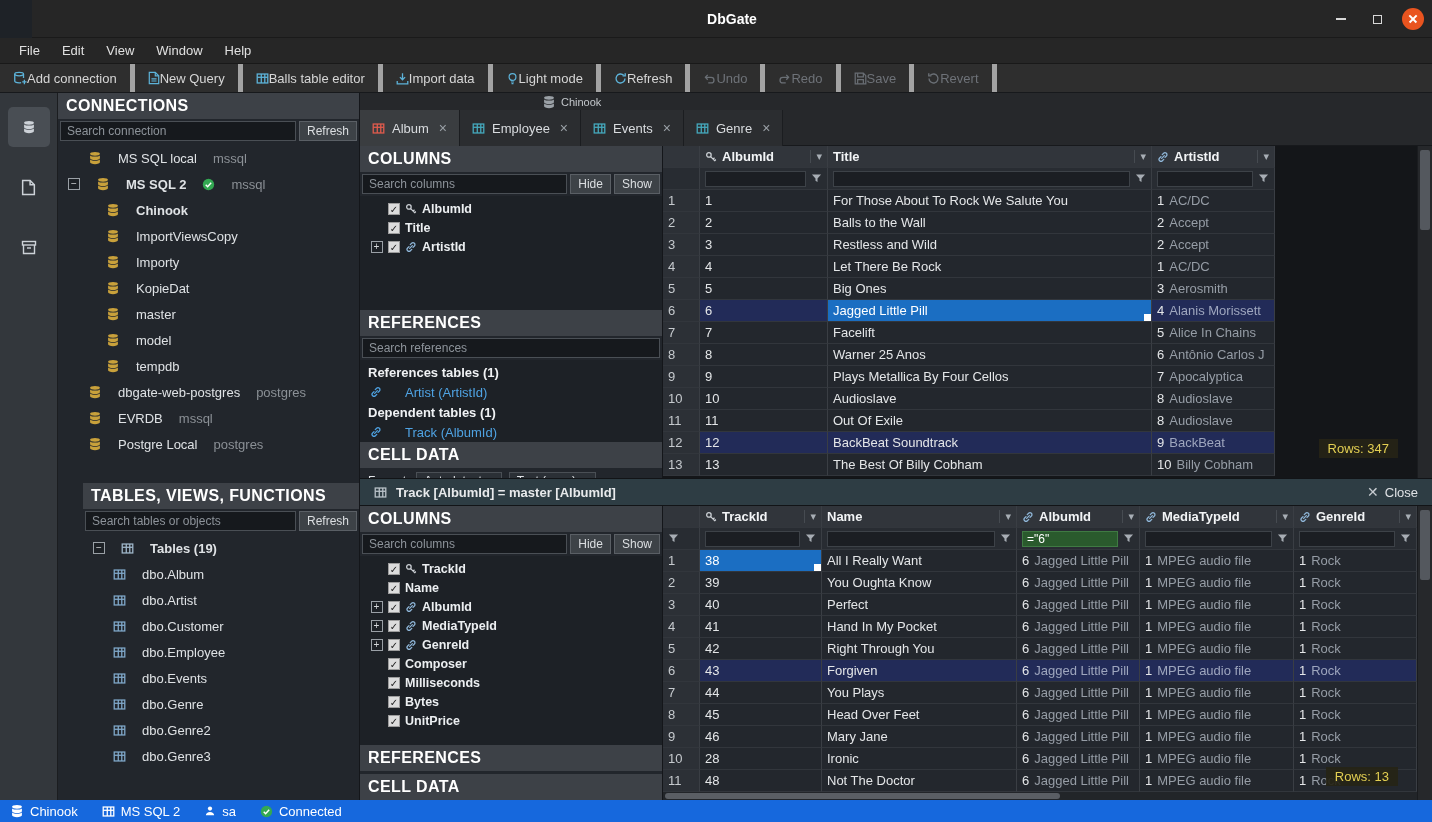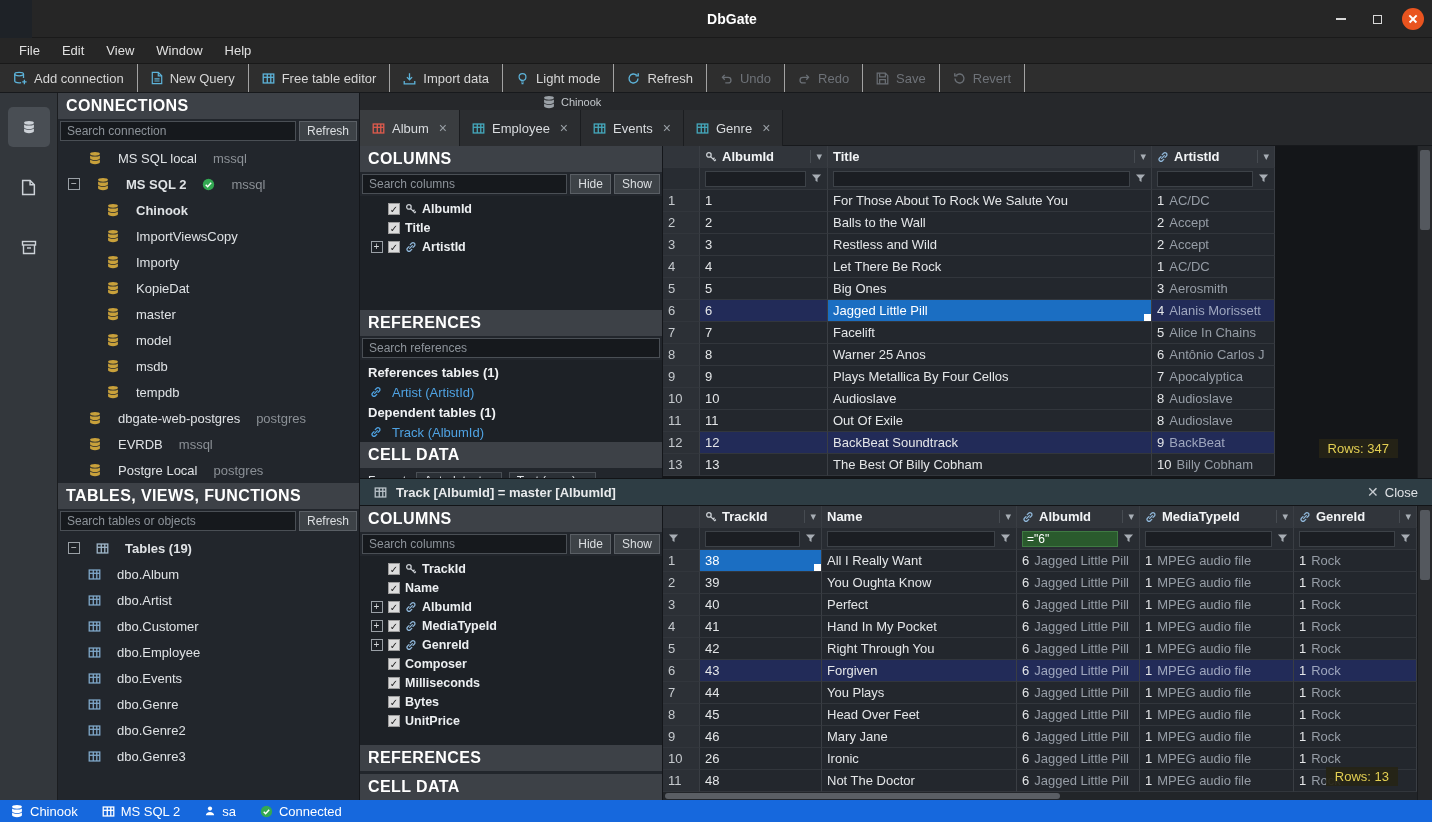--- a/index.html
+++ b/index.html
@@ -20,42 +20,42 @@
   .wc-close::before { transform:rotate(45deg); } .wc-close::after { transform:rotate(-45deg); }
 
   
   .menubar { height:26px; background:#262626; display:flex; align-items:center; padding-left:8px;
     border-bottom:1px solid #191919; flex:none; }
   .menu-item { padding:3px 11px; color:#e0e0e0; }
 
   
   .toolbar { height:29px; background:#2e2e2e; display:flex; align-items:stretch;
     border-bottom:1px solid #17191c; flex:none; }
-  .tb-btn { display:flex; align-items:center; gap:7px; padding:0 13px; border-right:1px solid #a3a3a3; color:#d6d6d6; }
+  .tb-btn { display:flex; align-items:center; padding:0 13px; border-right:5px solid #a3a3a3; color:#d6d6d6; }
   .tb-btn.disabled { color:#6e7278; }
 
   
   .main { flex:1; display:flex; min-height:0; }
   .activitybar { width:58px; background:#33373c; display:flex; flex-direction:column; align-items:center;
     padding-top:14px; gap:20px; flex:none; border-right:1px solid #1b1d20; }
   .act-icon { width:42px; height:40px; display:flex; align-items:center; justify-content:center; border-radius:5px; }
   .act-icon.active { background:#494e54; }
 
   
   .leftpanel { width:302px; background:#22262c; display:flex; flex-direction:column; flex:none; border-right:1px solid #14161a; }
   .section-header { height:26px; background:#3d4147; display:flex; align-items:center; padding:0 8px;
     font-weight:bold; font-size:16px; color:#fff; letter-spacing:.4px; flex:none; }
   .search-row { display:flex; align-items:center; gap:3px; padding:2px 2px; flex:none; }
   .search-input { flex:1; min-width:0; height:20px; background:#16191d; border:1px solid #4a4f55; color:#d7dadd;
     padding:0 6px; font-size:12px; font-family:"Liberation Sans", sans-serif; }
   .search-input::placeholder { color:#8d939a; }
   .btn { background:#3d4247; border:1px solid #5a5f65; color:#dcdfe2; font-size:12px; height:20px;
     padding:0 7px; font-family:"Liberation Sans", sans-serif; }
   .conn-section { height:390px; display:flex; flex-direction:column; flex:none; }
-  .tables-section { flex:1; display:flex; flex-direction:column; min-height:0; }
+  .tables-section { flex:1; display:flex; flex-direction:column; min-height:0;padding-left:25px; }
   .tree { flex:1; overflow:hidden; padding-top:2px; }
   .tree-item { height:26px; display:flex; align-items:center; gap:16px; padding-left:30px; color:#dfe2e5; white-space:nowrap; }
   .tree-item.lvl1 { padding-left:48px; }
   .tree-item.has-exp { padding-left:10px; }
   .tree-item .suffix { color:#8b9096; }
   .tree-item.bold .tlabel { font-weight:bold; }
   .expander { width:12px; height:12px; border:1px solid #9aa0a6; color:#d4d7da; font-size:10px; line-height:10px;
     text-align:center; flex:none; background:#1d2126; }
 
   
@@ -80,21 +80,21 @@
   .col-list { background:#1d2126; padding-top:3px; overflow:hidden; }
   .col-list.album { height:114px; flex:none; }
   .col-list.track { flex:1; }
   .col-item { height:19px; display:flex; align-items:center; gap:5px; padding-left:10px; white-space:nowrap; }
   .col-item .exp-slot { width:13px; display:flex; justify-content:center; flex:none; }
   .col-name { font-weight:bold; color:#eceff1; font-size:12.5px; }
   .checkbox { width:12px; height:12px; background:#dcdcdc; border:1px solid #9c9c9c; color:#1b1b1b;
     font-size:10px; line-height:11px; text-align:center; flex:none; }
   .ref-content { height:82px; padding:2px 0; flex:none; overflow:hidden; background:#1d2126;}
   .ref-group { height:20px; display:flex; align-items:center; font-weight:bold; padding-left:8px; color:#f0f2f4; }
-  .ref-link { height:20px; display:flex; align-items:center; gap:10px; padding-left:10px; color:#4fa3e3; }
+  .ref-link { height:20px; display:flex; align-items:center; gap:23px; padding-left:10px; color:#4fa3e3; }
   .fmt { display:flex; align-items:center; gap:7px; padding:4px 8px; font-size:12px; color:#e0e3e6; }
   .fmt-dd { background:#2b3036; border:1px solid #4a4f55; padding:1px 7px; display:flex; gap:7px; align-items:center; }
   .fmt-dd .dd-chev { color:#9aa0a6; font-size:10px; }
 
   
   .gridwrap { flex:1; position:relative; background:#141619; display:flex; min-width:0; overflow:hidden; }
   .grid { flex:1; overflow:hidden; }
   .g-row { display:flex; height:22px; }
   .g-cell { display:flex; align-items:center; padding:0 5px; border-right:1px solid #3a3e44; border-bottom:1px solid #32363c;
     overflow:hidden; white-space:nowrap; background:#23272d; flex:none; gap:5px; }
@@ -190,21 +190,21 @@
         <span class="icon">
           <svg width="13" height="13" viewBox="0 0 16 16">
             <g fill="none" stroke="#5db3d9" stroke-width="1.6">
               <rect x="1.5" y="2.5" width="13" height="11"></rect>
               <line x1="1.5" y1="6.5" x2="14.5" y2="6.5"></line>
               <line x1="6.5" y1="2.5" x2="6.5" y2="13.5"></line>
               <line x1="10.8" y1="2.5" x2="10.8" y2="13.5"></line>
             </g>
           </svg>
         </span>
-        <span>Free table editor</span>
+        <span>Balls table editor</span>
       </div>
       <div class="tb-btn">
         <span class="icon">
           <svg width="13" height="13" viewBox="0 0 16 16">
             <g fill="none" stroke="#5db3d9" stroke-width="1.6">
               <path d="M8 1.5v8M4.8 6.3L8 9.5l3.2-3.2"></path>
               <path d="M1.5 11v3.5h13V11"></path>
             </g>
           </svg>
         </span>
@@ -430,32 +430,20 @@
             <div class="tree-item lvl1">
               <span class="icon">
                 <svg width="14" height="14" viewBox="0 0 16 16">
                   <g fill="#c9a13b">
                     <ellipse cx="8" cy="3.2" rx="5.6" ry="2.2"></ellipse>
                     <path d="M2.4 5v3.2c0 1.2 2.5 2.1 5.6 2.1s5.6-.9 5.6-2.1V5c-1 .9-3.1 1.4-5.6 1.4S3.4 5.9 2.4 5z"></path>
                     <path d="M2.4 9.8v3c0 1.2 2.5 2.2 5.6 2.2s5.6-1 5.6-2.2v-3c-1 .9-3.1 1.4-5.6 1.4s-4.6-.5-5.6-1.4z"></path>
                   </g>
                 </svg>
               </span>
-              <span class="tlabel">msdb</span>
-            </div>
-            <div class="tree-item lvl1">
-              <span class="icon">
-                <svg width="14" height="14" viewBox="0 0 16 16">
-                  <g fill="#c9a13b">
-                    <ellipse cx="8" cy="3.2" rx="5.6" ry="2.2"></ellipse>
-                    <path d="M2.4 5v3.2c0 1.2 2.5 2.1 5.6 2.1s5.6-.9 5.6-2.1V5c-1 .9-3.1 1.4-5.6 1.4S3.4 5.9 2.4 5z"></path>
-                    <path d="M2.4 9.8v3c0 1.2 2.5 2.2 5.6 2.2s5.6-1 5.6-2.2v-3c-1 .9-3.1 1.4-5.6 1.4s-4.6-.5-5.6-1.4z"></path>
-                  </g>
-                </svg>
-              </span>
               <span class="tlabel">tempdb</span>
             </div>
             <div class="tree-item">
               <span class="icon">
                 <svg width="14" height="14" viewBox="0 0 16 16">
                   <g fill="#c9a13b">
                     <ellipse cx="8" cy="3.2" rx="5.6" ry="2.2"></ellipse>
                     <path d="M2.4 5v3.2c0 1.2 2.5 2.1 5.6 2.1s5.6-.9 5.6-2.1V5c-1 .9-3.1 1.4-5.6 1.4S3.4 5.9 2.4 5z"></path>
                     <path d="M2.4 9.8v3c0 1.2 2.5 2.2 5.6 2.2s5.6-1 5.6-2.2v-3c-1 .9-3.1 1.4-5.6 1.4s-4.6-.5-5.6-1.4z"></path>
                   </g>
@@ -1347,21 +1335,21 @@
                     <span>1</span>
                     <span class="refname">MPEG audio file</span>
                   </div>
                   <div class="g-cell c4">
                     <span>1</span>
                     <span class="refname">Rock</span>
                   </div>
                 </div>
                 <div class="g-row">
                   <div class="g-cell g-rownum">10</div>
-                  <div class="g-cell c0">26</div>
+                  <div class="g-cell c0">28</div>
                   <div class="g-cell c1">Ironic</div>
                   <div class="g-cell c2">
                     <span>6</span>
                     <span class="refname">Jagged Little Pill</span>
                   </div>
                   <div class="g-cell c3">
                     <span>1</span>
                     <span class="refname">MPEG audio file</span>
                   </div>
                   <div class="g-cell c4">

